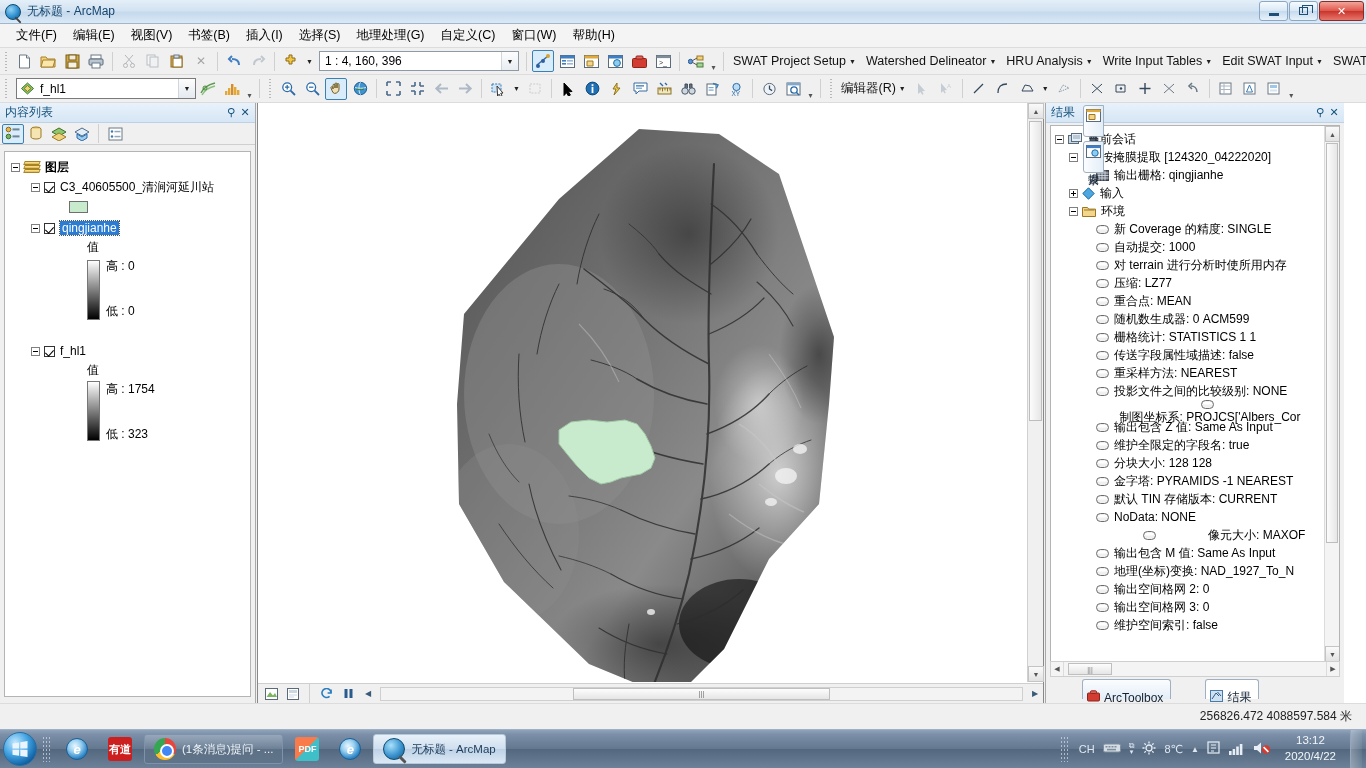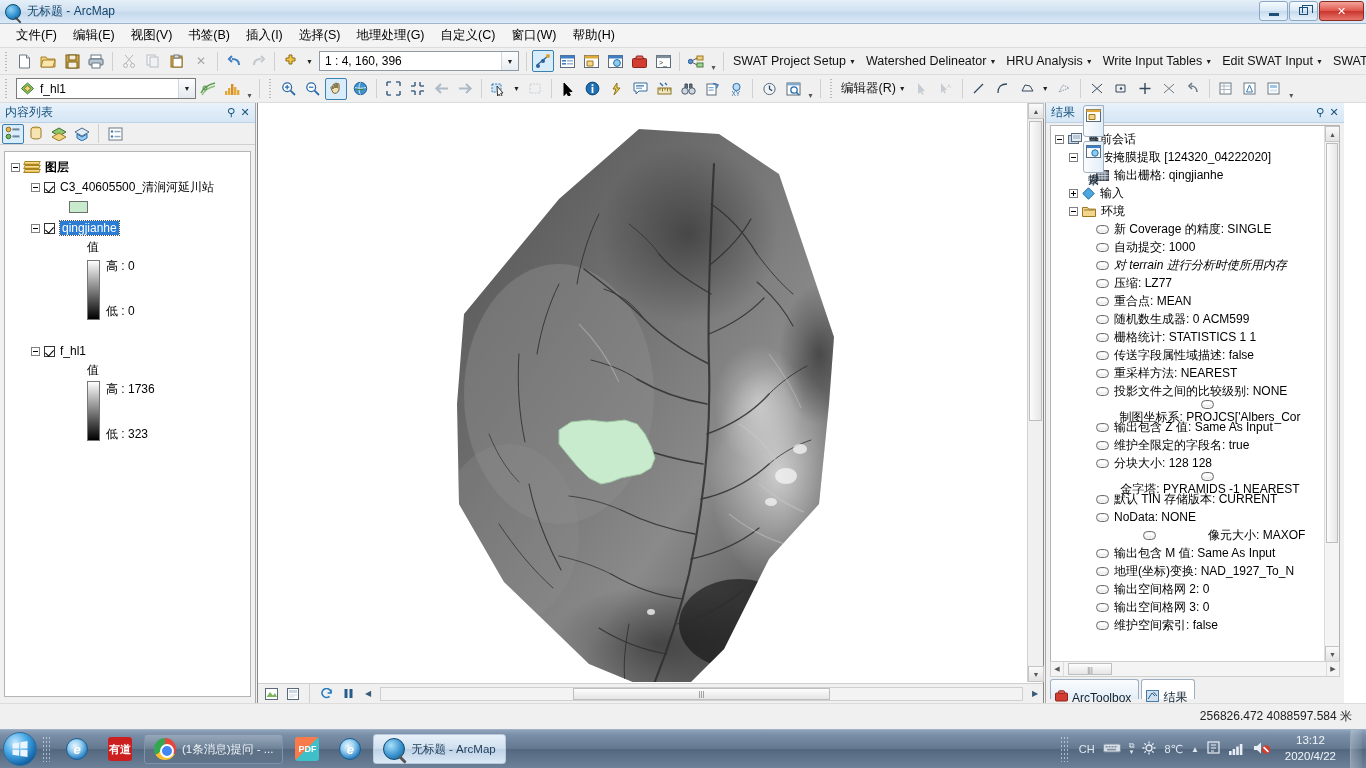--- a/index.html
+++ b/index.html
@@ -163,21 +163,21 @@
     position:absolute;left:1045px;top:0;width:299px;height:600px;background:#f0f0f0;border-left:1px solid #a9a9a9;
   }
   .res-tree{
     position:absolute;left:4px;top:22px;right:4px;bottom:40px;background:#fff;border:1px solid #b4b4b4;overflow:hidden;
   }
   .res-scroll{position:absolute;right:0;top:0;bottom:0;width:15px;background:#f4f4f4;border-left:1px solid #dcdcdc;}
   .rnode{display:flex;align-items:center;height:18px;font-size:12px;color:#000;white-space:nowrap;}
   .res-tabs{position:absolute;left:4px;bottom:4px;display:flex;gap:2px;align-items:flex-end;}
   .res-tab{
     height:20px;padding:16px 7px 0 4px;border:1px solid #9fb0c2;border-bottom:none;background:linear-gradient(to bottom,#fbfdff,#e3edf7);
-    display:flex;align-items:center;gap:4px;font-size:12px;color:#123;border-radius:3px 3px 0 0;
+    display:flex;align-items:center;gap:4px;font-size:12px;color:#123;border-radius:3px 3px 0 0;margin-left:32px;
   }
   .res-tab.active{ background:#fff; }
   .side-tabs{position:absolute;right:0;top:2px;width:22px;display:flex;flex-direction:column;gap:4px;align-items:center;}
   .side-tab{
     width:21px;padding:3px 0 6px;border:1px solid #9fb0c2;background:linear-gradient(to right,#fbfdff,#e3edf7);
     display:flex;flex-direction:column;align-items:center;gap:3px;border-radius:3px 0 0 3px;
   }
   .vtext{ writing-mode:vertical-rl; font-size:11px;color:#123;letter-spacing:1px; }
 
   
@@ -767,21 +767,21 @@
           <div class="expander"></div>
           <div class="cbx on"></div>
           <span class="tlabel">f_hl1</span>
         </div>
         <div class="tnode" style="padding-left:78px;margin-top:1px">
           <span class="tlabel">值</span>
         </div>
         <div style="display:flex;align-items:flex-start;padding-left:78px;margin-top:2px">
           <div class="ramp"></div>
           <div style="display:flex;flex-direction:column;justify-content:space-between;height:62px;margin-left:6px">
-            <span class="tlabel">高 : 1736</span>
+            <span class="tlabel">高 : 1754</span>
             <span class="tlabel">低 : 323</span>
           </div>
         </div>
       </div>
     </div>
 
     <div class="mapframe">
       <div class="mapcanvas">
         <svg width="770" height="580" viewBox="0 0 770 580">
           <defs>
@@ -990,21 +990,21 @@
             <div class="rnode" style="padding-left: 28px;">
               <div style="width: 9px; margin-right: 4px; flex: 0 0 auto;"></div>
               <span style="flex: 0 0 auto; margin-right: 5px; display: inline-flex; align-items: center;">
                 <svg width="13" height="9" viewBox="0 0 13 9">
                   <rect x="0.5" y="0.5" width="12" height="8" rx="4" fill="#f0f0f0" stroke="#6d6d6d"></rect>
                   <rect x="2" y="2" width="9" height="2.4" rx="1.2" fill="#fff"></rect>
                 </svg>
               </span>
               <span>自动提交: 1000</span>
             </div>
-            <div class="rnode" style="padding-left: 28px; font-style: italic;">
+            <div class="rnode" style="padding-left: 28px;">
               <div style="width: 9px; margin-right: 4px; flex: 0 0 auto;"></div>
               <span style="flex: 0 0 auto; margin-right: 5px; display: inline-flex; align-items: center;">
                 <svg width="13" height="9" viewBox="0 0 13 9">
                   <rect x="0.5" y="0.5" width="12" height="8" rx="4" fill="#f0f0f0" stroke="#6d6d6d"></rect>
                   <rect x="2" y="2" width="9" height="2.4" rx="1.2" fill="#fff"></rect>
                 </svg>
               </span>
               <span>对 terrain 进行分析时使所用内存</span>
             </div>
             <div class="rnode" style="padding-left: 28px;">
@@ -1110,21 +1110,21 @@
             <div class="rnode" style="padding-left: 28px;">
               <div style="width: 9px; margin-right: 4px; flex: 0 0 auto;"></div>
               <span style="flex: 0 0 auto; margin-right: 5px; display: inline-flex; align-items: center;">
                 <svg width="13" height="9" viewBox="0 0 13 9">
                   <rect x="0.5" y="0.5" width="12" height="8" rx="4" fill="#f0f0f0" stroke="#6d6d6d"></rect>
                   <rect x="2" y="2" width="9" height="2.4" rx="1.2" fill="#fff"></rect>
                 </svg>
               </span>
               <span>分块大小: 128 128</span>
             </div>
-            <div class="rnode" style="padding-left: 28px; flex-direction: column;">
+            <div class="rnode" style="padding-left: 28px;">
               <div style="width: 9px; margin-right: 4px; flex: 0 0 auto;"></div>
               <span style="flex: 0 0 auto; margin-right: 5px; display: inline-flex; align-items: center;">
                 <svg width="13" height="9" viewBox="0 0 13 9">
                   <rect x="0.5" y="0.5" width="12" height="8" rx="4" fill="#f0f0f0" stroke="#6d6d6d"></rect>
                   <rect x="2" y="2" width="9" height="2.4" rx="1.2" fill="#fff"></rect>
                 </svg>
               </span>
               <span>金字塔: PYRAMIDS -1 NEAREST</span>
             </div>
             <div class="rnode" style="padding-left: 28px;">

